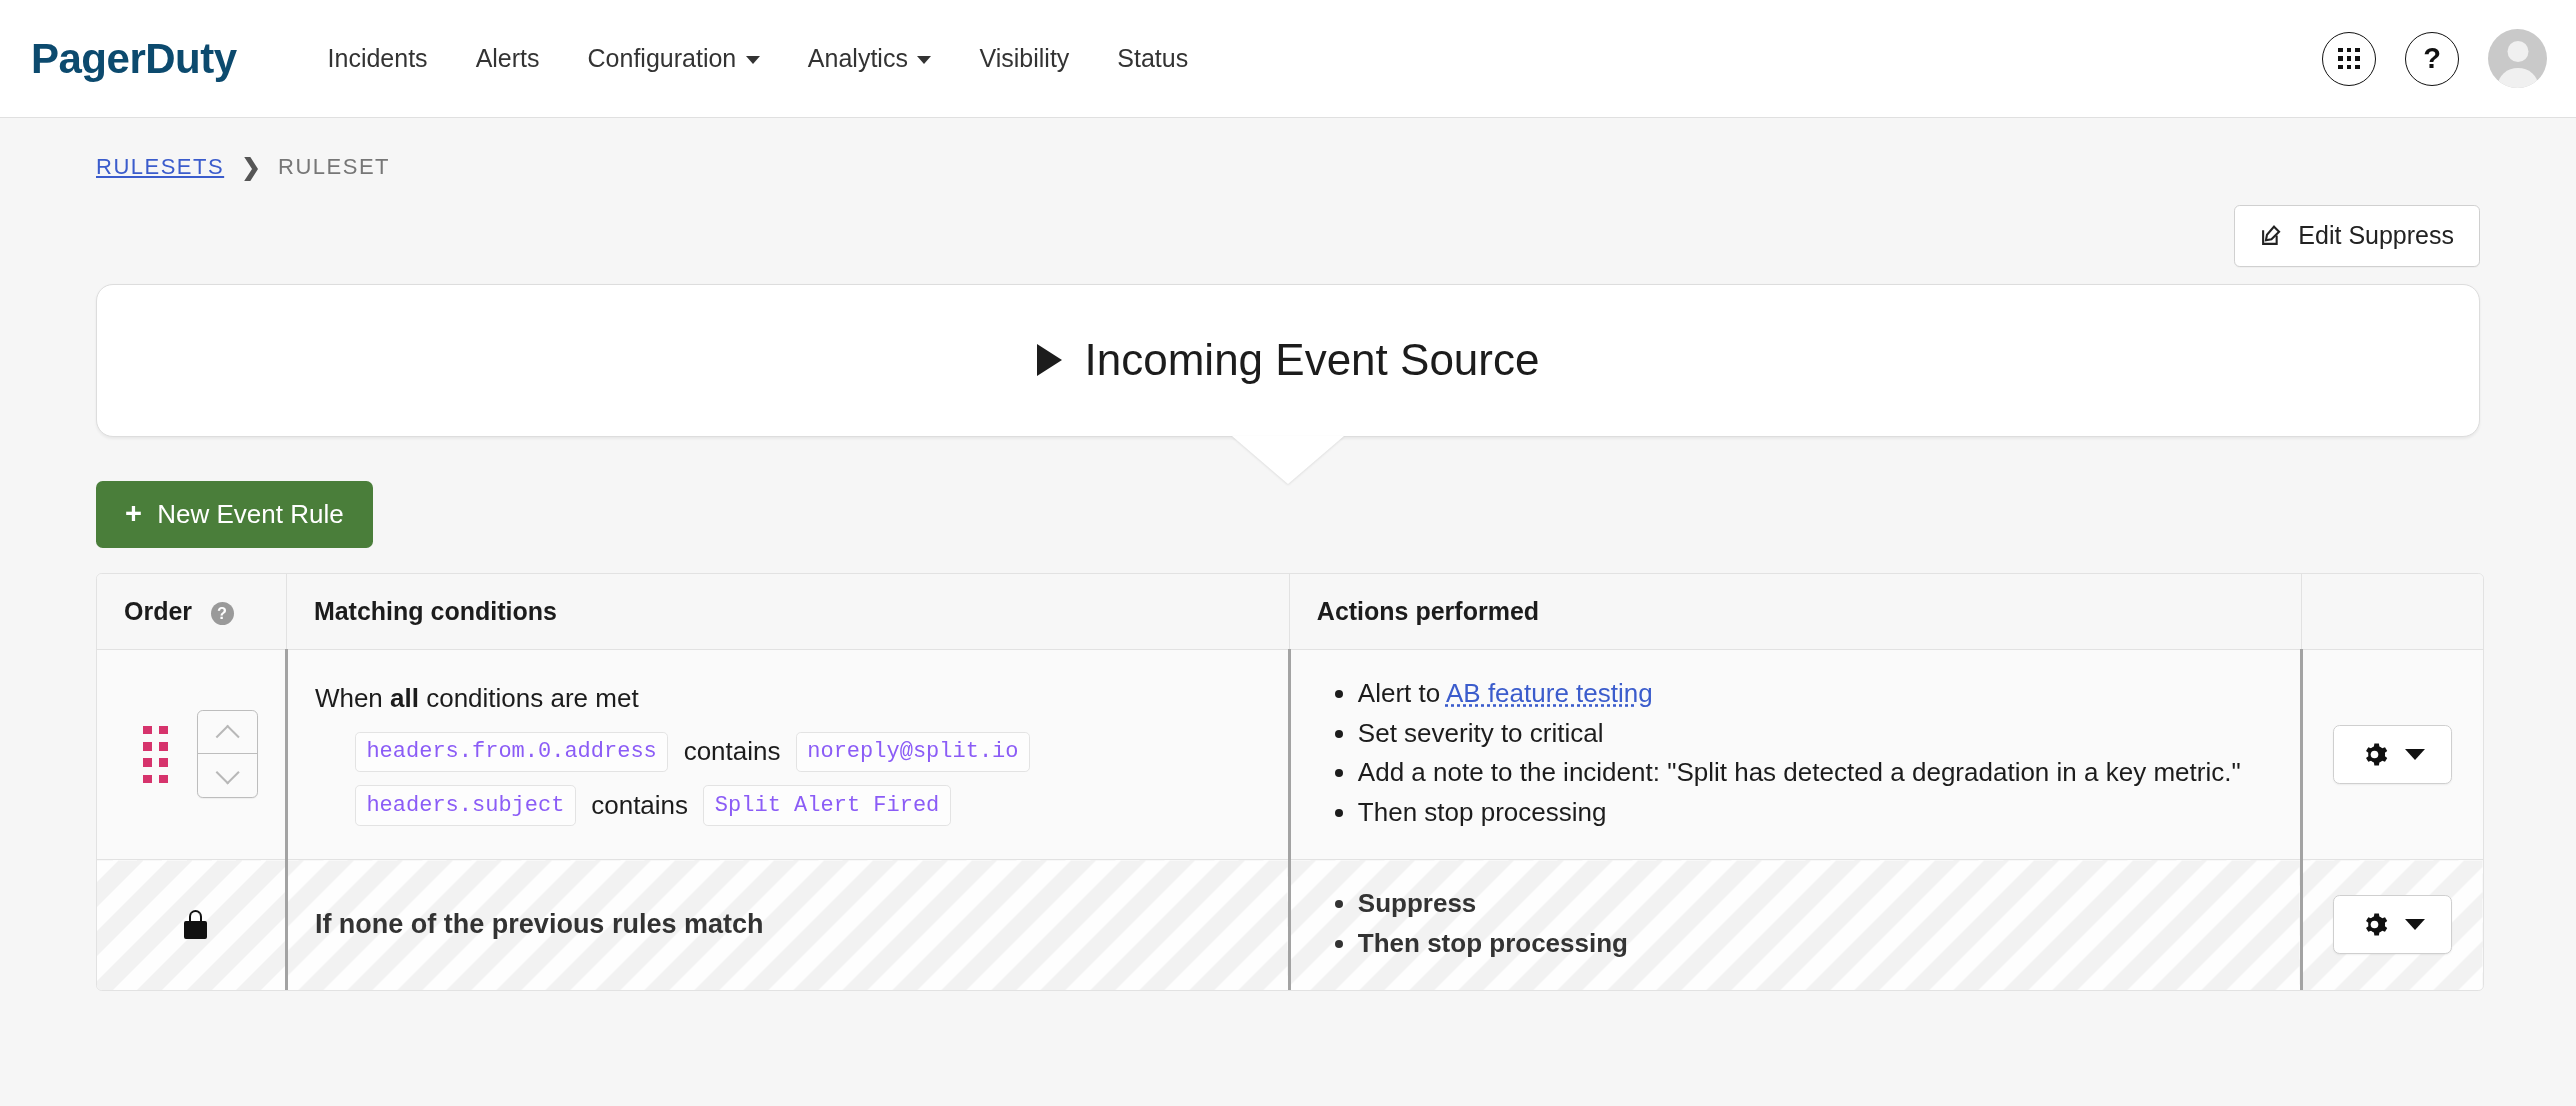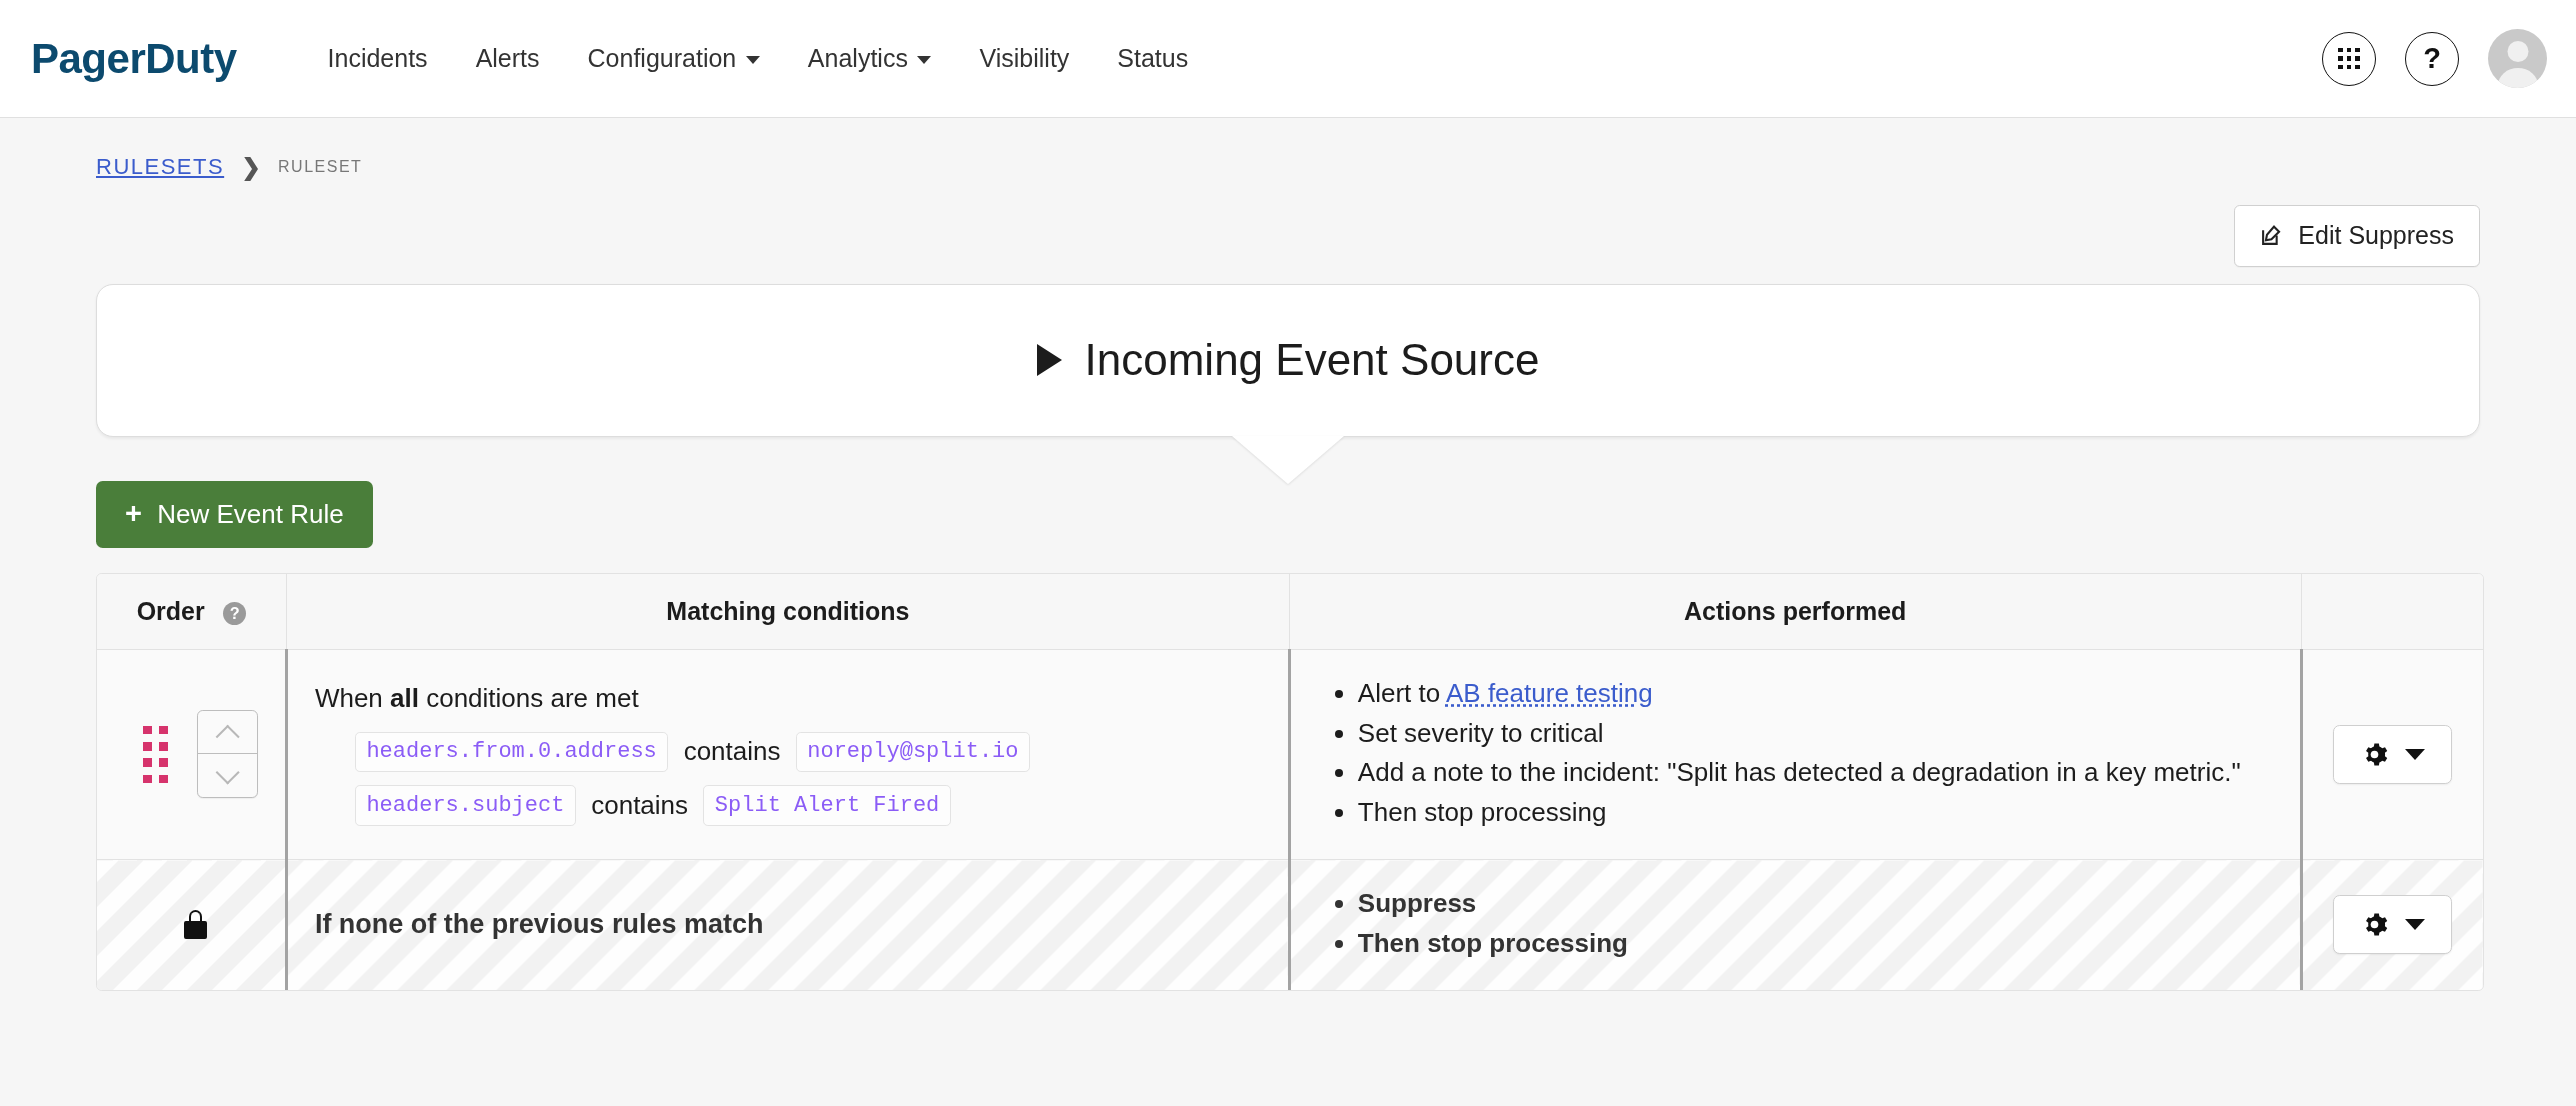--- a/index.html
+++ b/index.html
@@ -134,21 +134,21 @@
     letter-spacing: 1.5px;
     color: #3b5ccc;
     text-decoration: underline;
     cursor: pointer;
   }
   .crumb-sep {
     font-size: 23px; color: #555; font-weight: 700;
     line-height: 1;
   }
   .crumb-current {
-    font-size: 16px; letter-spacing: 1.5px; color: #777;
+    font-size: 22px; letter-spacing: 1.5px; color: #777;
   }
 
   .edit-row {
     display: flex; justify-content: flex-end;
     margin-top: 25px;
     padding-right: 0px;
   }
   .btn-edit {
     background: #fff;
     border: 1px solid #d0d0d0;
@@ -219,21 +219,21 @@
     width: 2388px;
     border: 1px solid #e2e2e2;
     border-radius: 5.8px;
     background: #fafafa;
     border-collapse: separate;
     border-spacing: 0;
     overflow: hidden;
   }
   .rules-table table { width: 100%; border-collapse: collapse; }
   .rules-table th {
-    text-align: center;
+    text-align: left;
     font-size: 25px;
     color: #1c1c1c;
     font-weight: 700;
     padding: 23px 27px;
     background: #f7f7f7;
     border-bottom: 1px solid #e2e2e2;
     border-right: 1px solid #e2e2e2;
     vertical-align: middle;
   }
   .rules-table th:last-child { border-right: none; }

